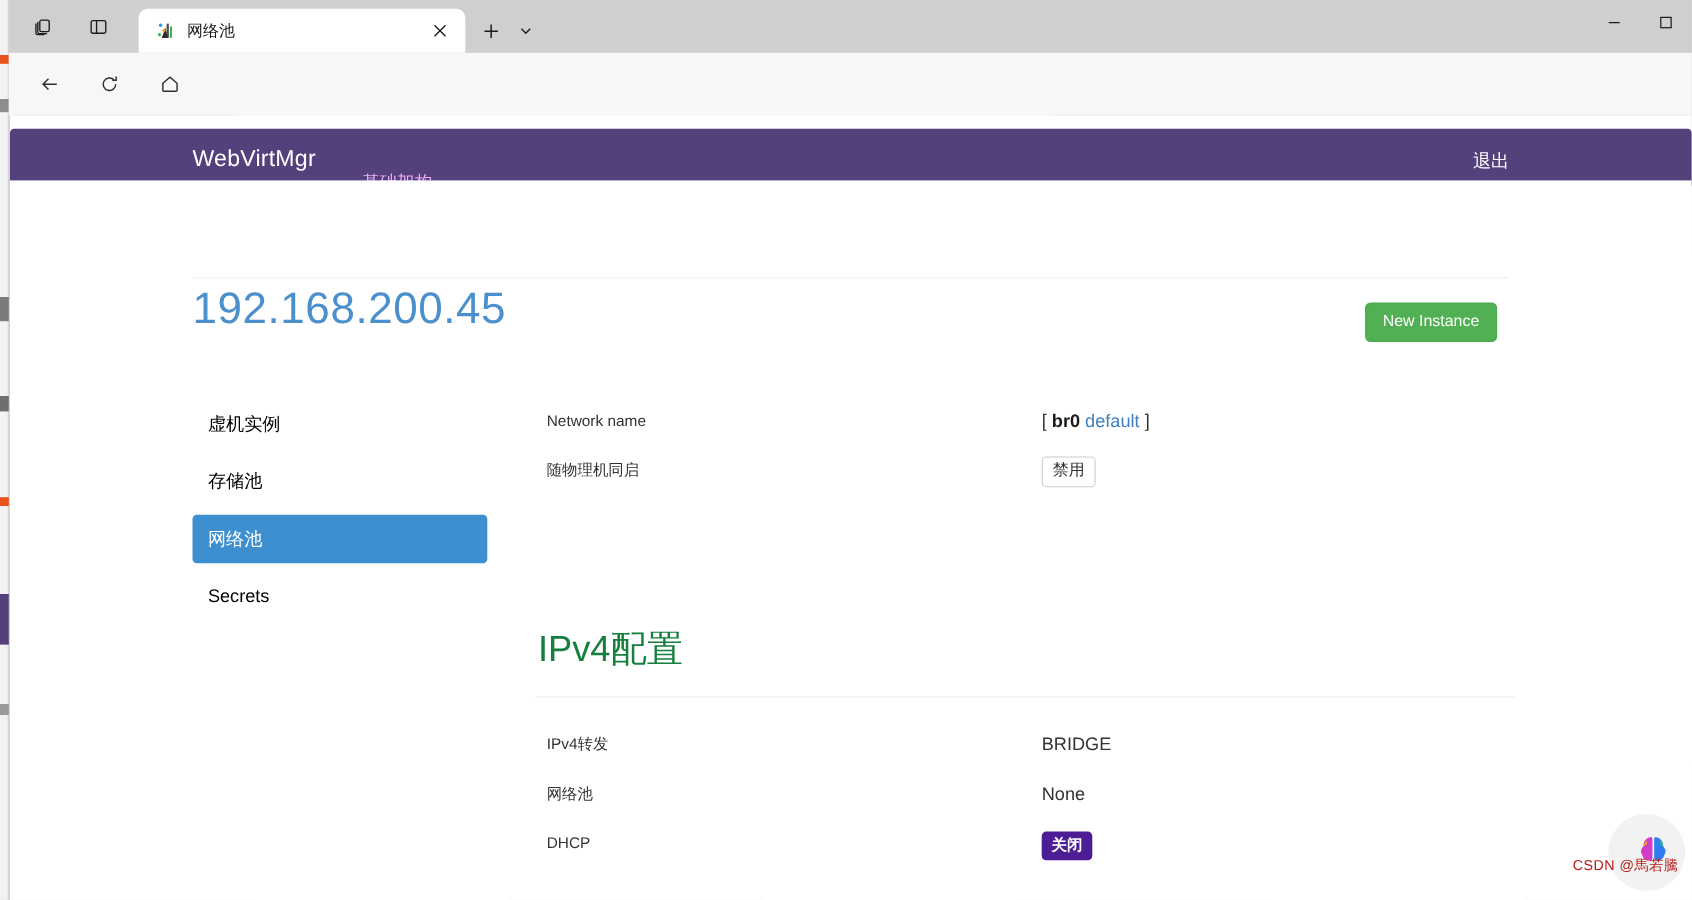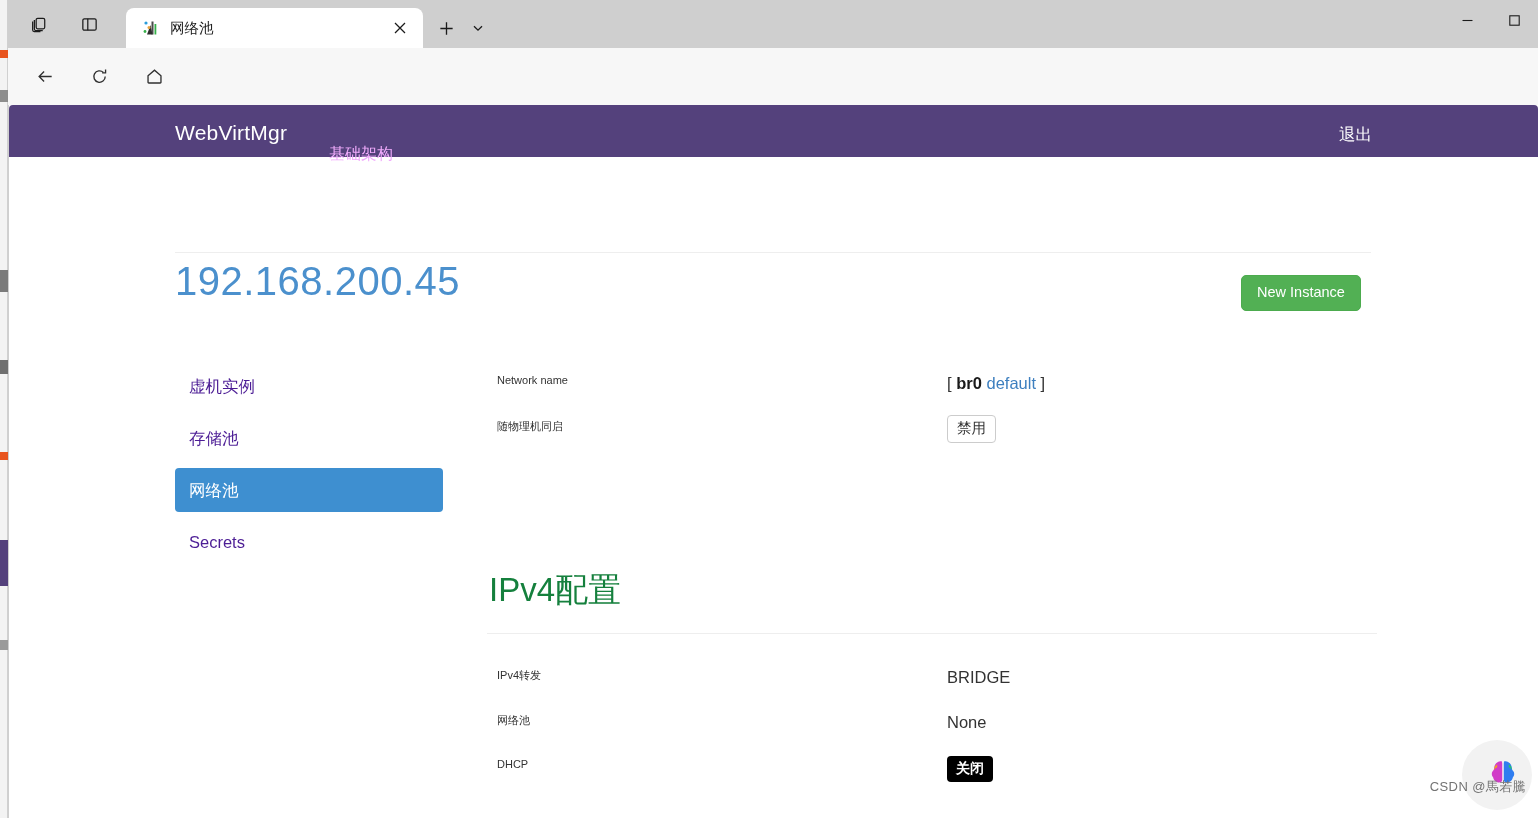--- a/index.html
+++ b/index.html
@@ -97,21 +97,21 @@
   .tb-sep { width: 1px; height: 22px; background: #c6c6c6; margin-right: 17px; }
 
   
   .viewport {
     position: absolute; left: 9px; top: 105px; right: 0; bottom: 0;
     background: #ffffff; overflow: hidden;
   }
 
   
   .app-navbar {
-    position: absolute; left: 0; top: 0; right: 0; height: 52px;
+    position: absolute; left: 0; top: 12px; right: 0; height: 52px;
     background: #54417c;
     border-radius: 4px 4px 0 0;
     text-align: center;
   }
   .brand {
     position: absolute; left: 166px; top: 16px;
     font-size: 21px; color: #ffffff; letter-spacing: .2px;
   }
   .navlink {
     position: absolute; left: 320px; top: 19px;
@@ -141,66 +141,66 @@
     background: #52b054; color: #ffffff;
     font-size: 14.5px; padding: 9px 15px 10px 15px;
     border: 1px solid #4cab4e; border-radius: 5px;
     line-height: 1;
   }
 
   
   .side-nav { position: absolute; left: 166px; top: 200px; width: 268px; }
   .side-item {
     display: block; height: 44px; line-height: 44px;
-    padding-left: 14px; font-size: 16.5px; color: #4c1d95;
+    padding-left: 14px; font-size: 16.5px; color: #000000;
     border-radius: 4px; margin-bottom: 8px;
   }
   .side-item.active { background: #3e8fd0; color: #ffffff; }
 
   
   .detail { position: absolute; left: 480px; top: 200px; width: 886px; }
   .row {
     position: relative; height: 45px;
   }
   .row .lbl {
     position: absolute; left: 8px; top: 10px;
-    font-size: 11px; color: #333333;
+    font-size: 14px; color: #333333;
   }
   .row .val {
     position: absolute; left: 458px; top: 10px;
     font-size: 16.5px; color: #333333; white-space: nowrap;
   }
   .val b { font-weight: bold; color: #1a1a1a; }
   .val .lnk { color: #3d7fbf; margin-top: 24px; }
 
   .btn-outline {
     display: inline-block; border: 1px solid #cccccc; border-radius: 4px;
     background: #ffffff; color: #333333; font-size: 14.5px;
     padding: 4px 9px 5px 9px; line-height: 1.2;
   }
   .badge-danger {
-    display: inline-block; background: #000000; color: #ffffff;
+    display: inline-block; background: #4c1d95; color: #ffffff;
     font-size: 14px; font-weight: bold; border-radius: 4px;
     padding: 4px 9px 5px 9px; line-height: 1.2;
   }
 
   .section-title {
     position: absolute; left: 480px; top: 404px;
     font-size: 33px; color: #15803d; font-weight: 400;
   }
   .section-rule {
     position: absolute; left: 478px; top: 469px; width: 890px; height: 1px;
     background: #eeeeee;
   }
   .detail2 { position: absolute; left: 480px; top: 494px; width: 886px; }
 
   
   .watermark {
     position: absolute; right: 12px; bottom: 22px;
-    font-size: 13px; color: #737373; letter-spacing: .4px;
+    font-size: 13px; color: #b91c1c; letter-spacing: .4px;
     white-space: nowrap;
   }
   .wm-blob {
     position: absolute; right: 6px; bottom: 8px;
     width: 70px; height: 70px; border-radius: 50%;
     background: #f2f2f2;
   }
   .wm-brain { position: absolute; right: 18px; bottom: 28px; width: 34px; height: 34px; }
 </style>
 </head>

